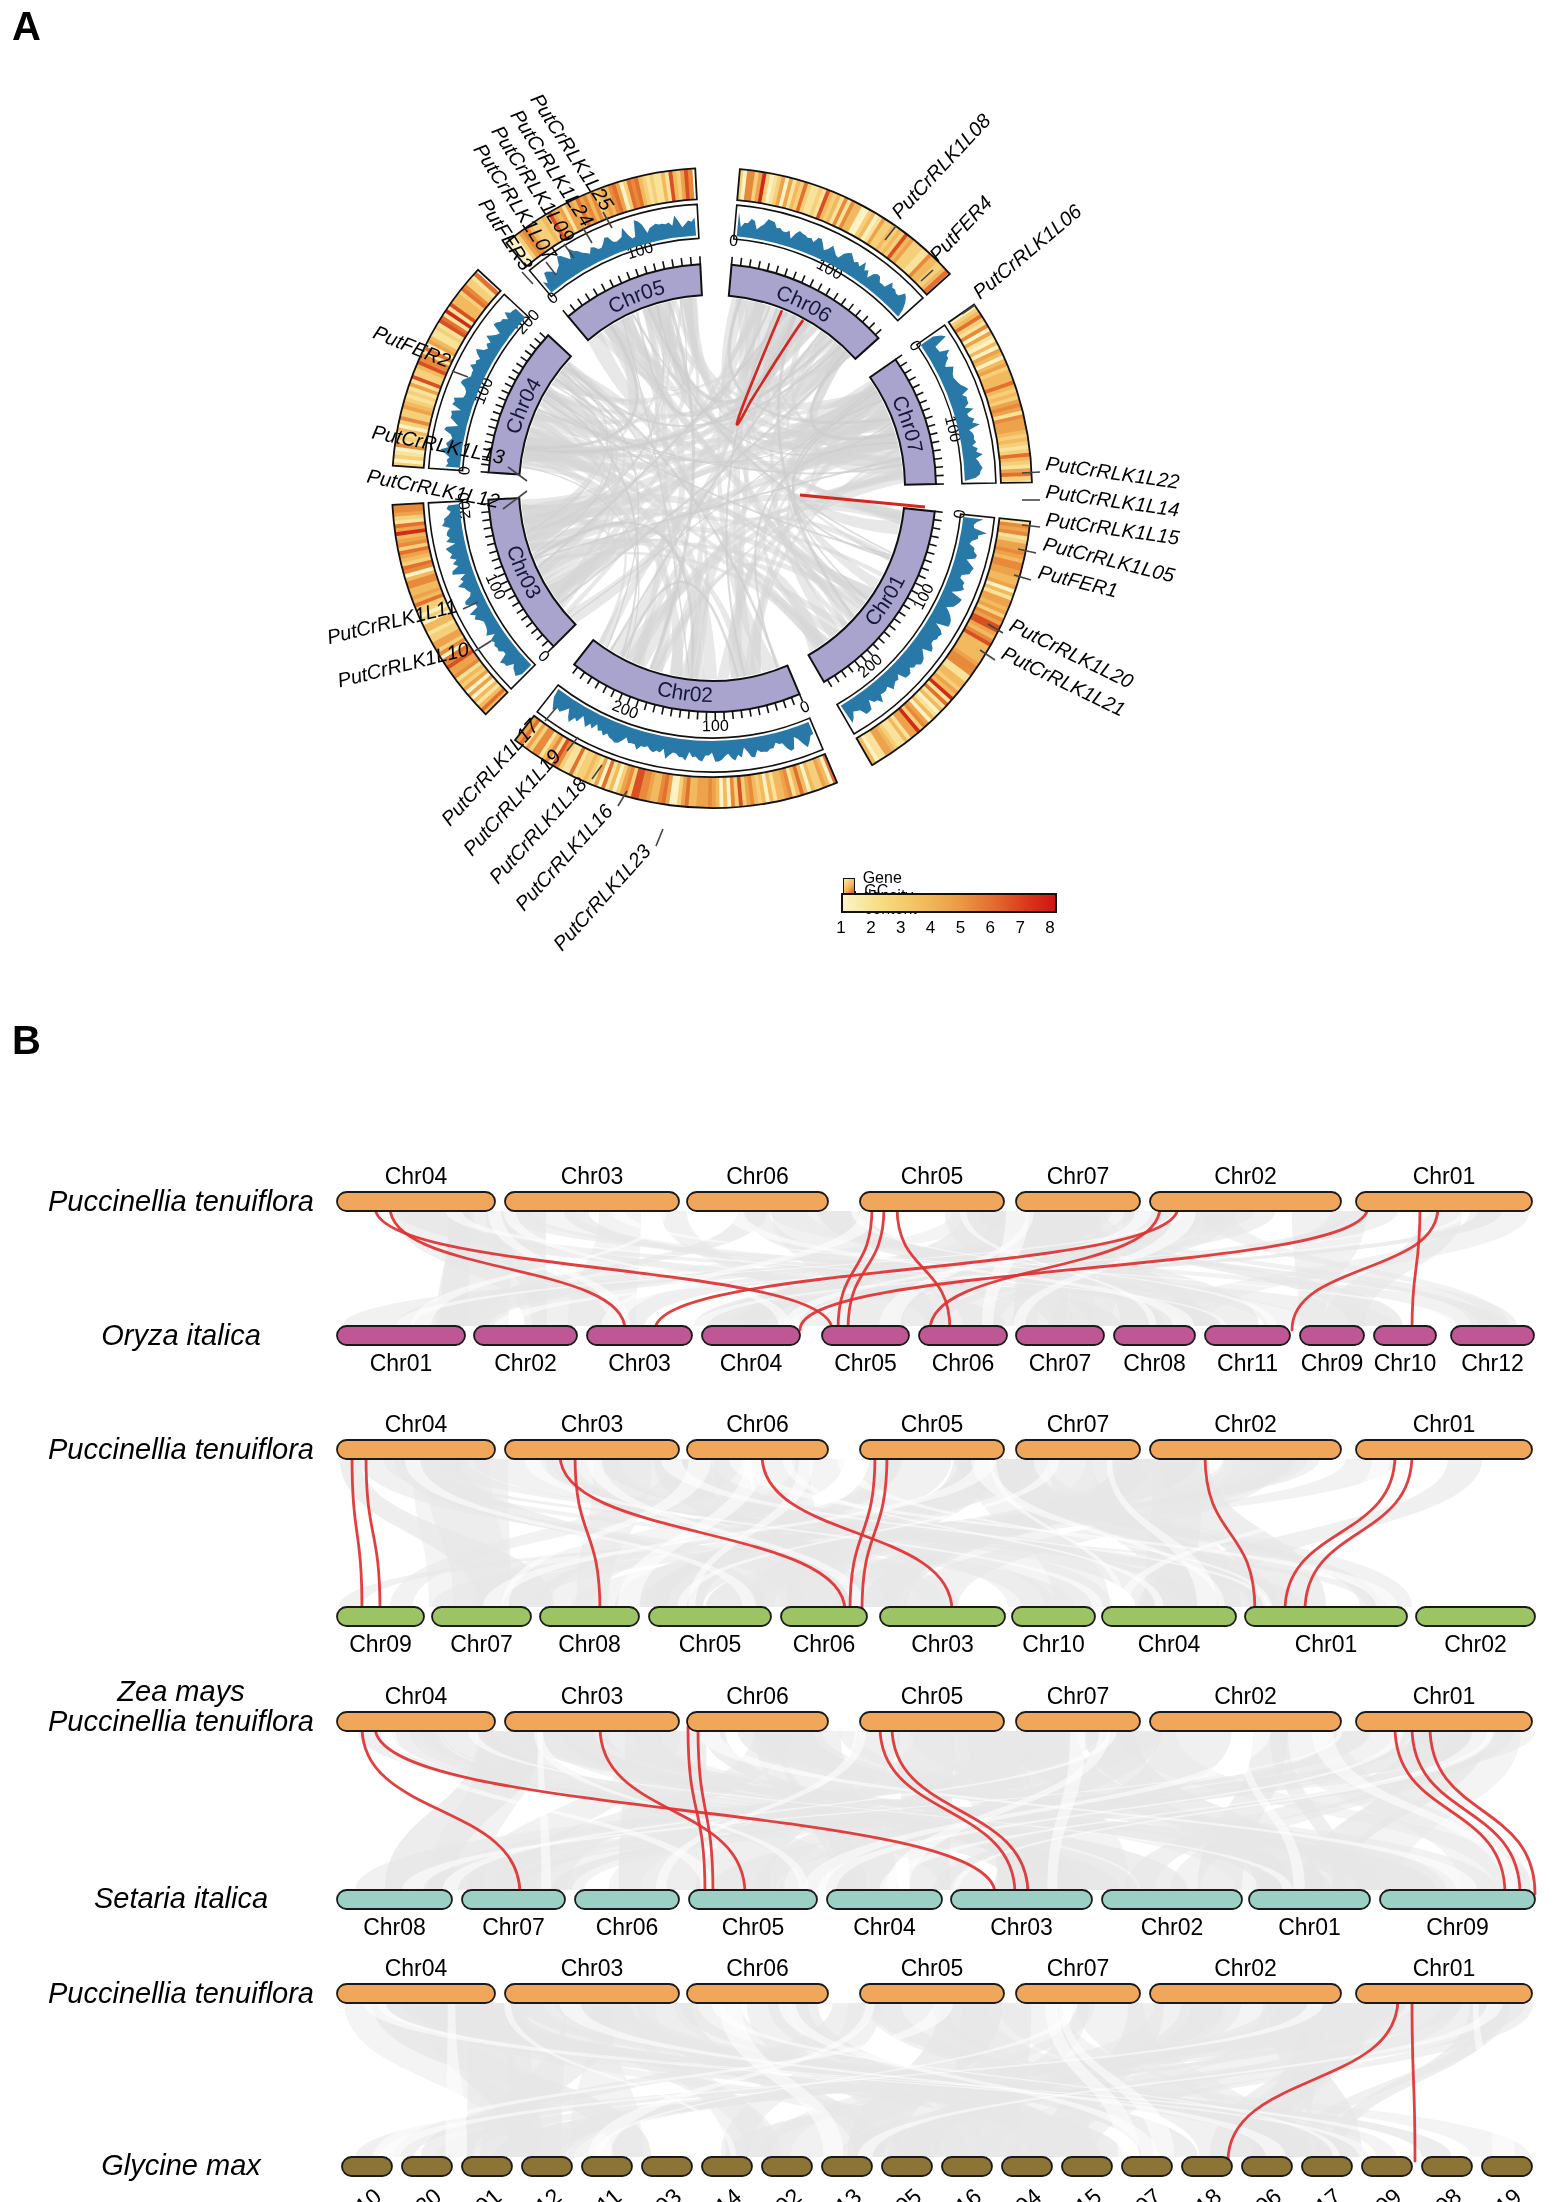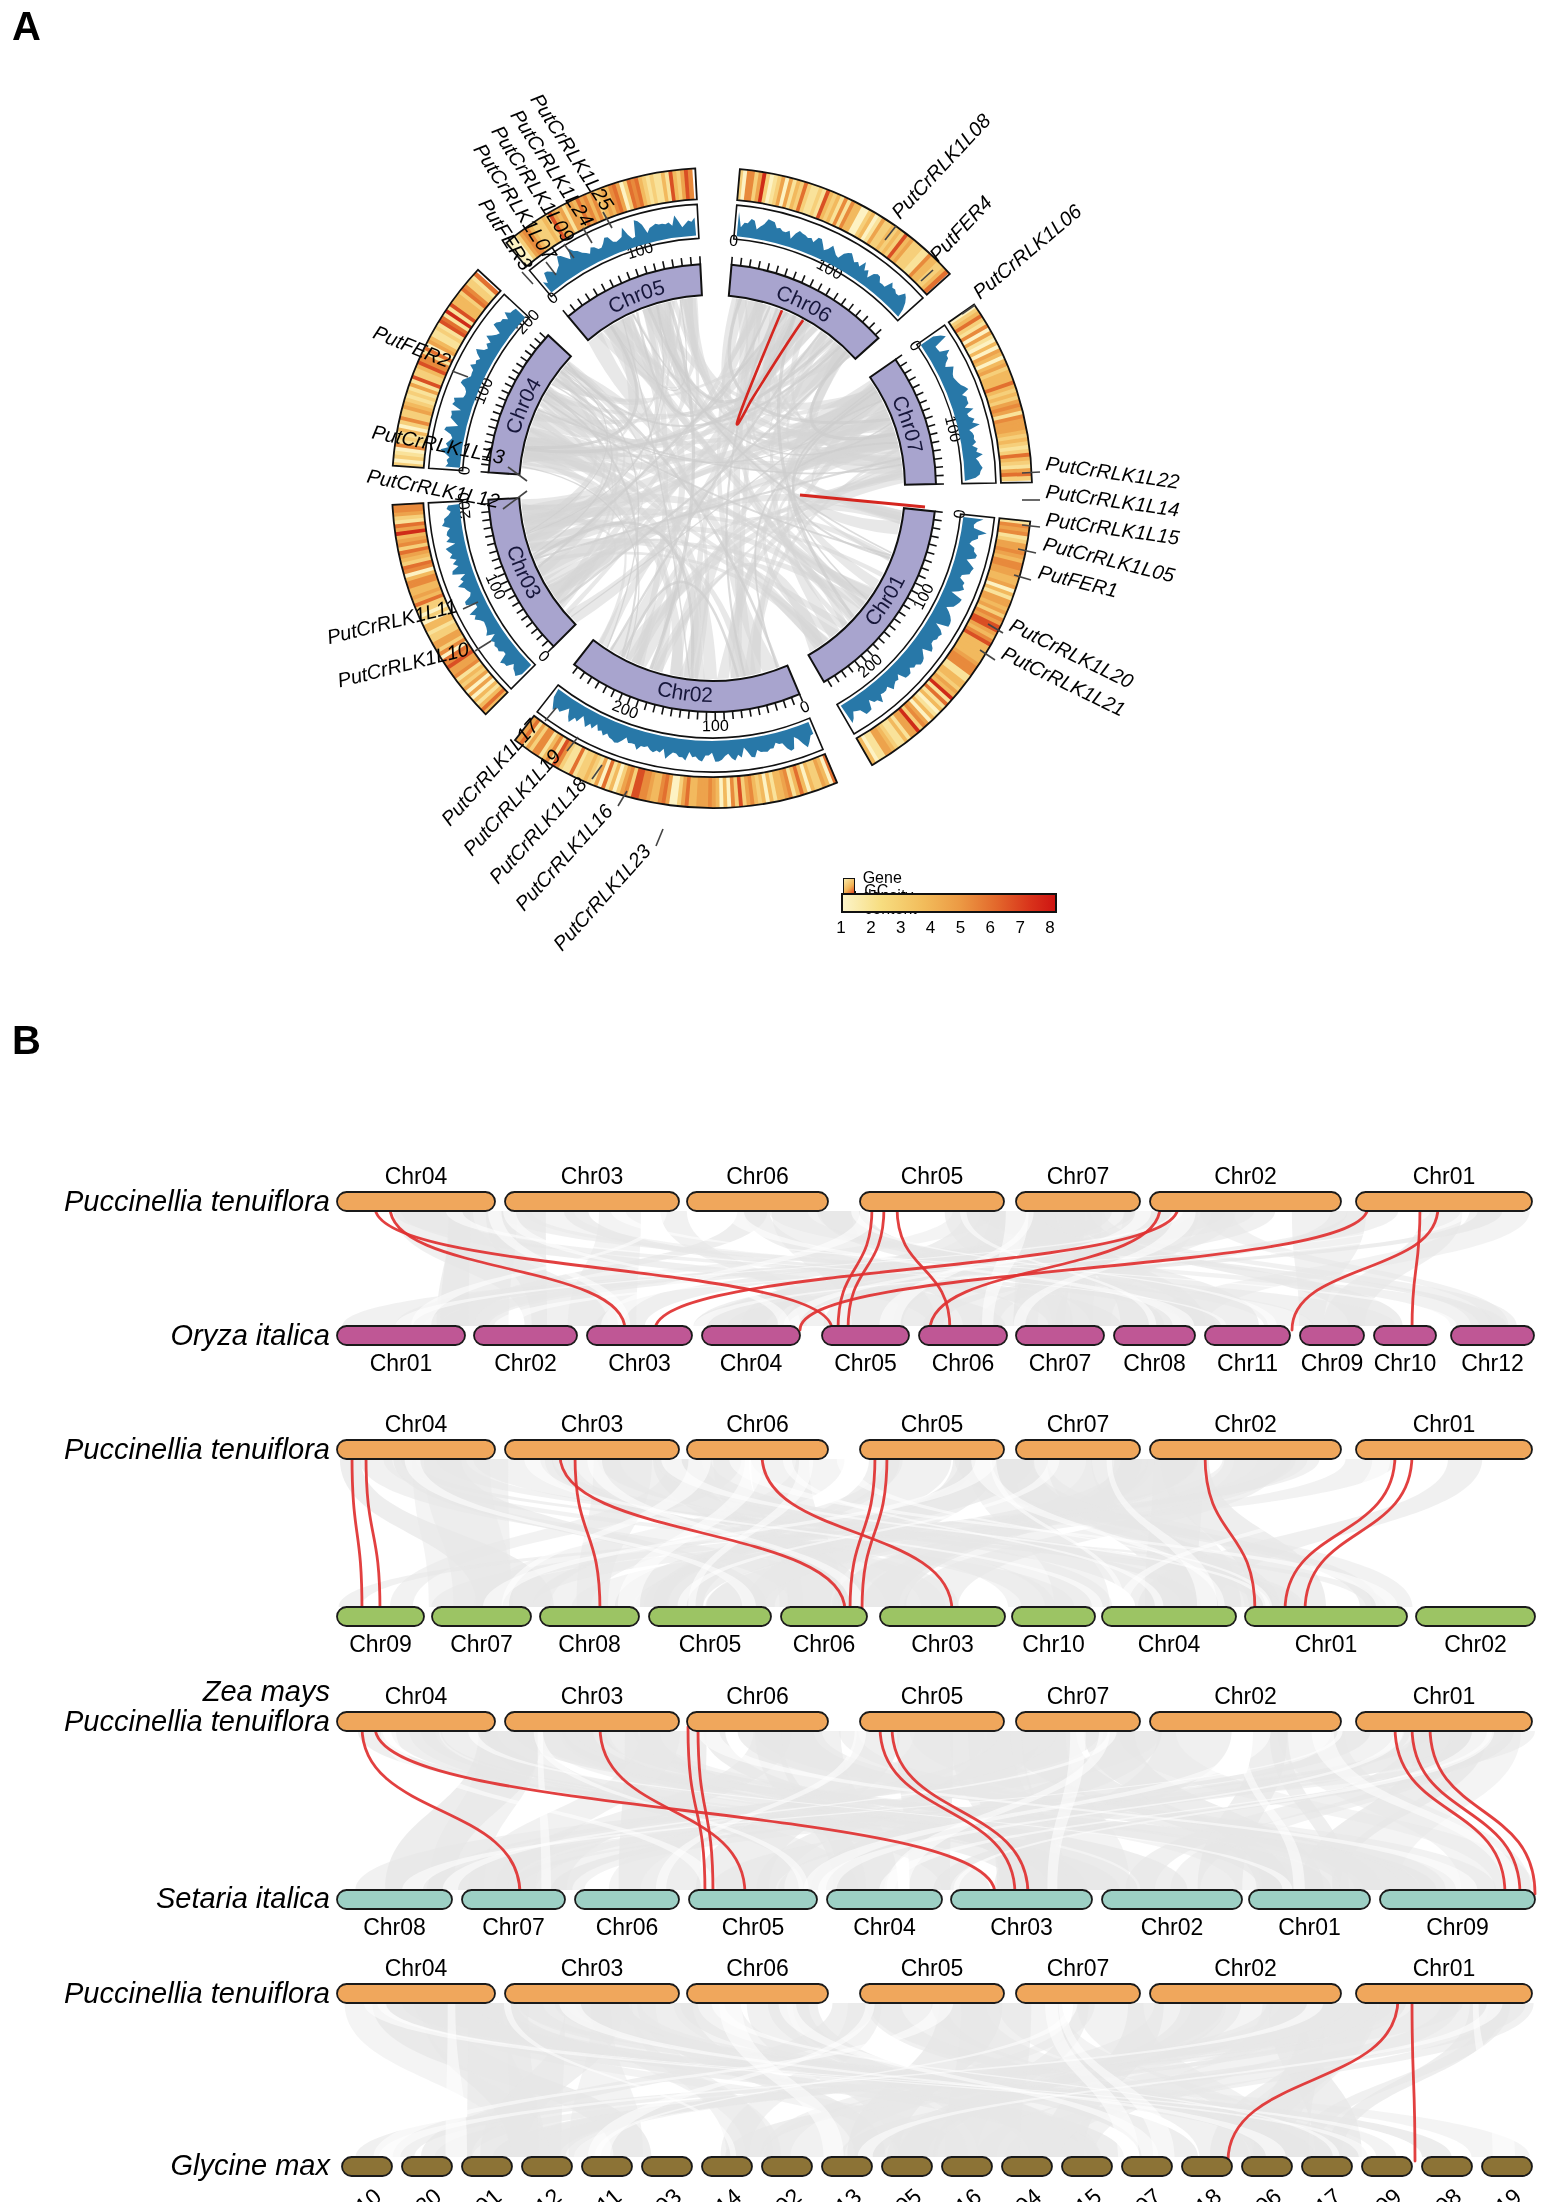--- a/index.html
+++ b/index.html
@@ -2,22 +2,22 @@
 <html><head>
 <meta charset="utf-8">
 <style>
   html,body{margin:0;padding:0;background:#fff;}
   #page{position:relative;width:1562px;height:2202px;background:#fff;overflow:hidden;
         font-family:"Liberation Sans",sans-serif;}
   .panel-letter{position:absolute;font-size:40px;font-weight:bold;color:#000;}
   #panel-a-label{left:12px;top:4px;}
   #panel-b-label{left:12px;top:1018px;}
   #fig{position:absolute;left:0;top:0;}
-  .sp{position:absolute;left:0;width:330px;text-align:right;font-style:italic;
-      font-size:29px;color:#000;white-space:nowrap;}
+  .sp{position:absolute;left:0;width:330px;text-align:center;font-style:italic;
+      font-size:29px;color:#000;white-space:nowrap;padding-left:16px;}
   #sp-p1{top:1185px;} #sp-os{top:1319px;} #sp-p2{top:1433px;} #sp-zm{top:1675px;}
   #sp-p3{top:1705px;} #sp-si{top:1882px;} #sp-p4{top:1977px;} #sp-gm{top:2149px;}
   #legend{position:absolute;left:0;top:0;}
   .leg-item{position:absolute;display:flex;align-items:center;gap:8px;}
   .leg-sw{width:18px;height:18px;border:1.5px solid #111;box-sizing:border-box;}
   #leg-gc{left:843px;top:882px;} #leg-gd{left:843px;top:869px;}
   #leg-gc .leg-sw{background:#2878a8;}
   #leg-gd .leg-sw{background:linear-gradient(135deg,#f9ecab 0%,#f2b455 55%,#e03318 100%);}
   .leg-label{font-size:16px;color:#000;}
   #leg-bar{position:absolute;left:841px;top:893px;width:216px;height:20px;border:2px solid #111;

